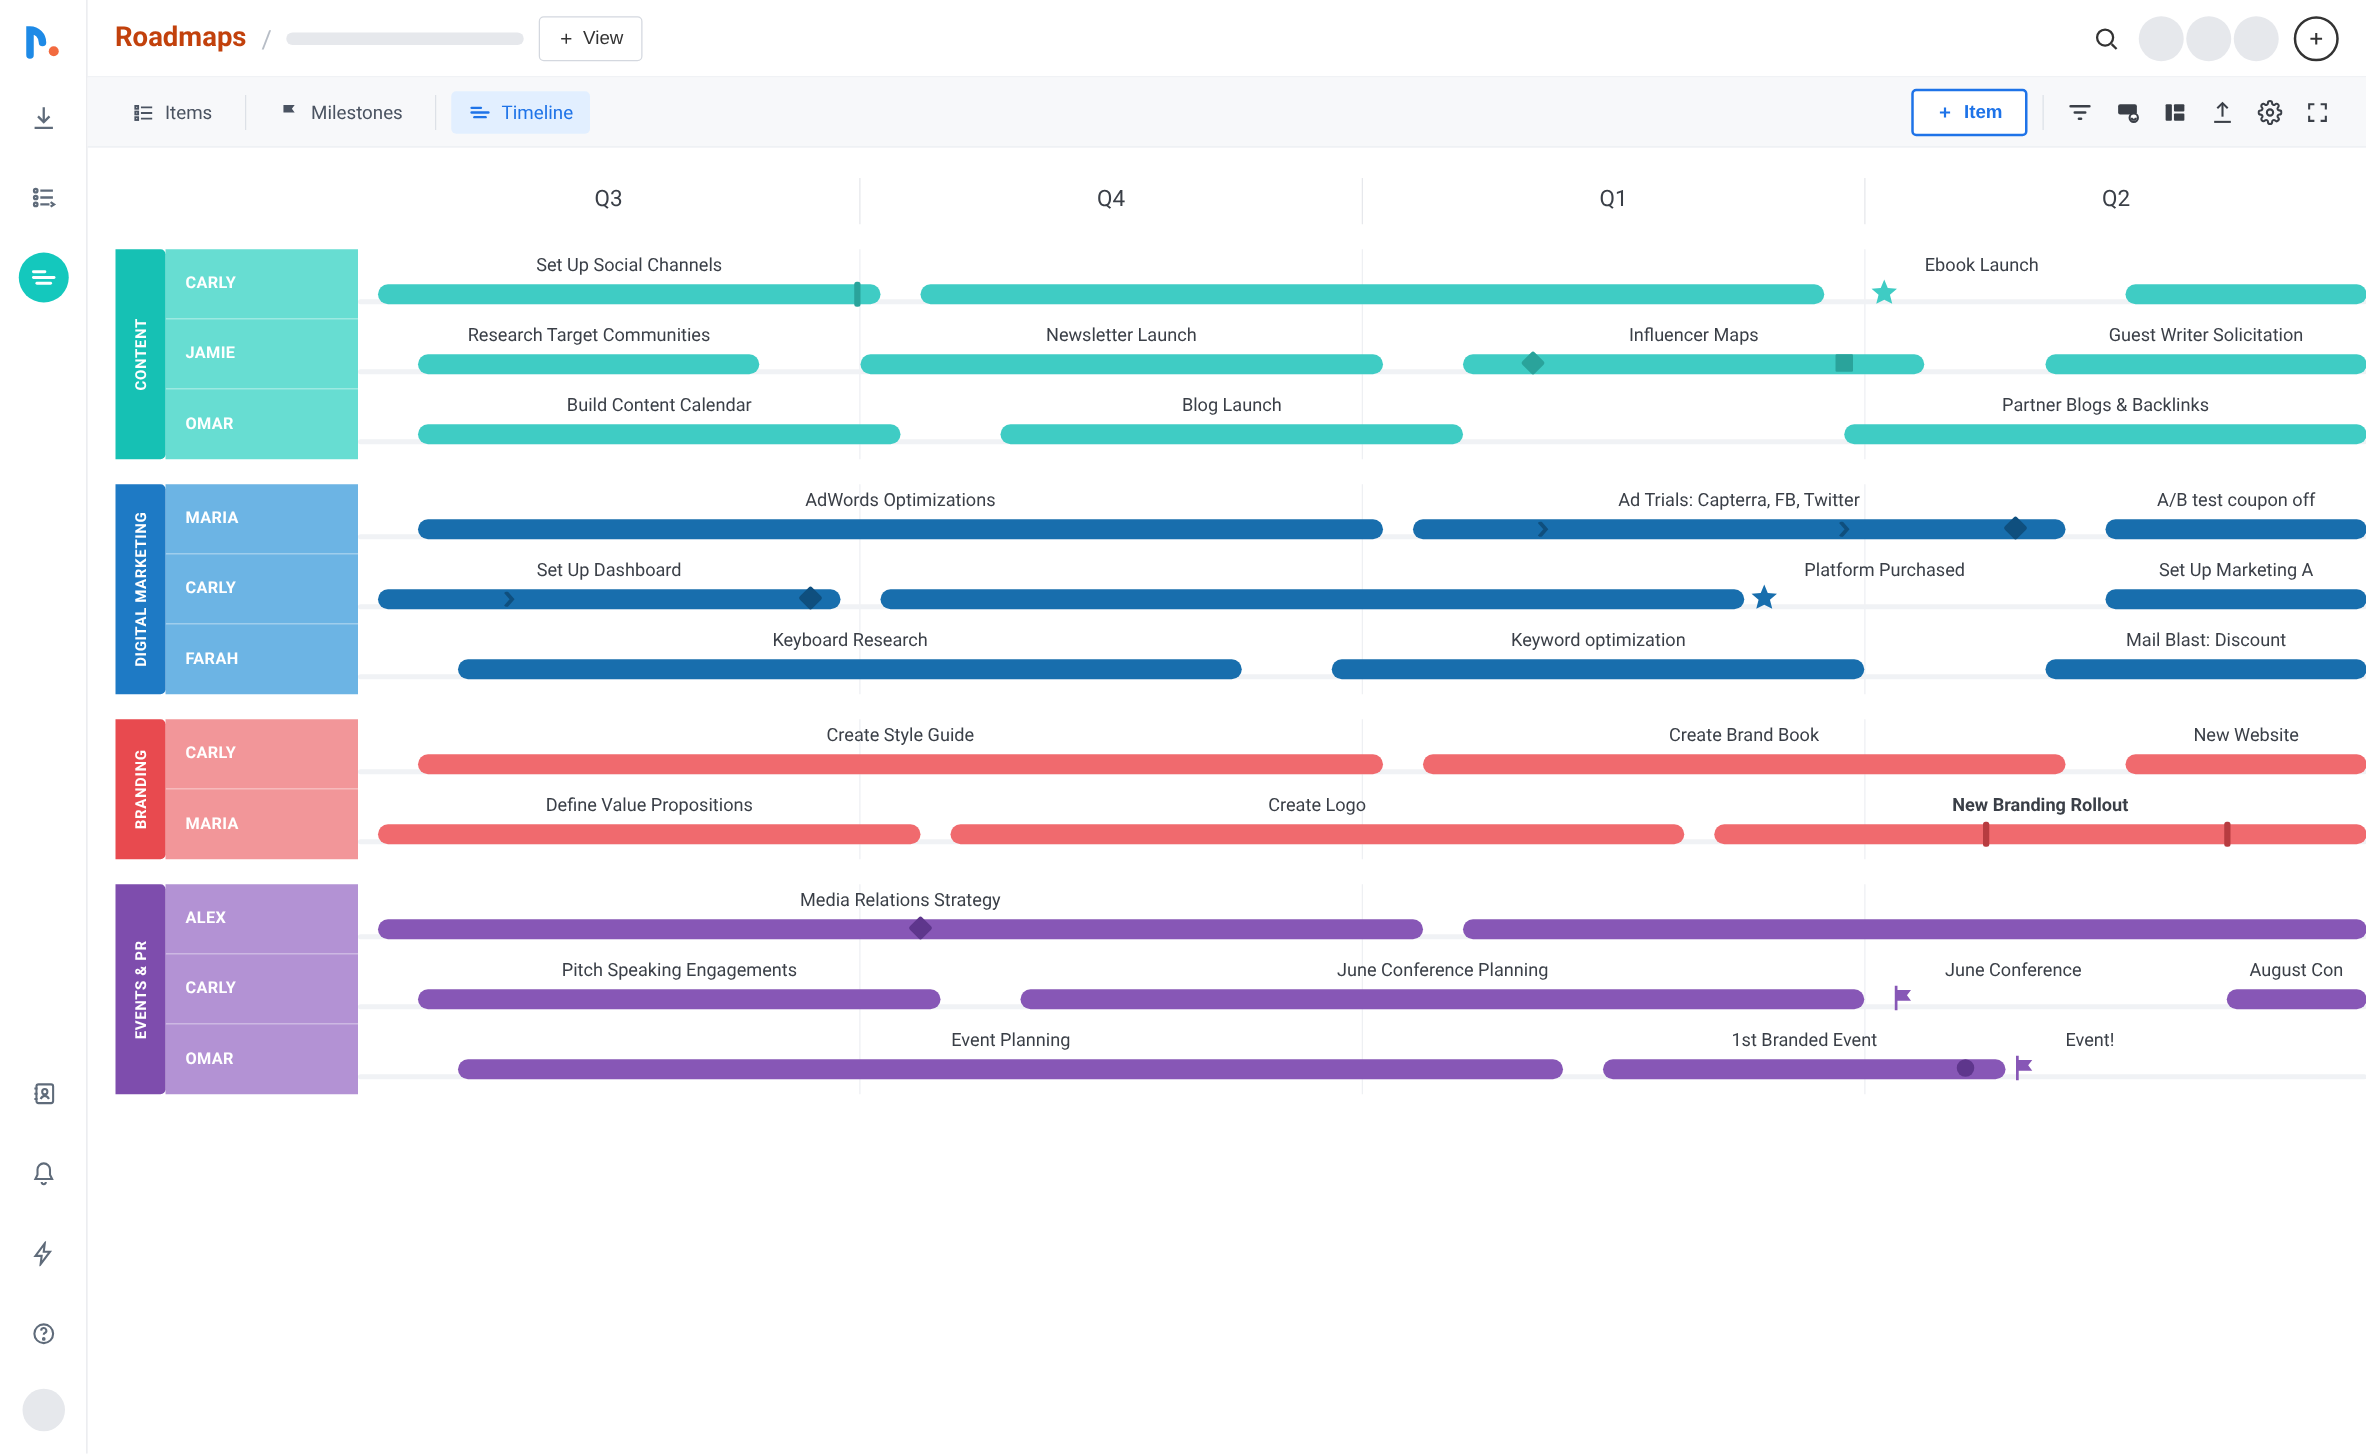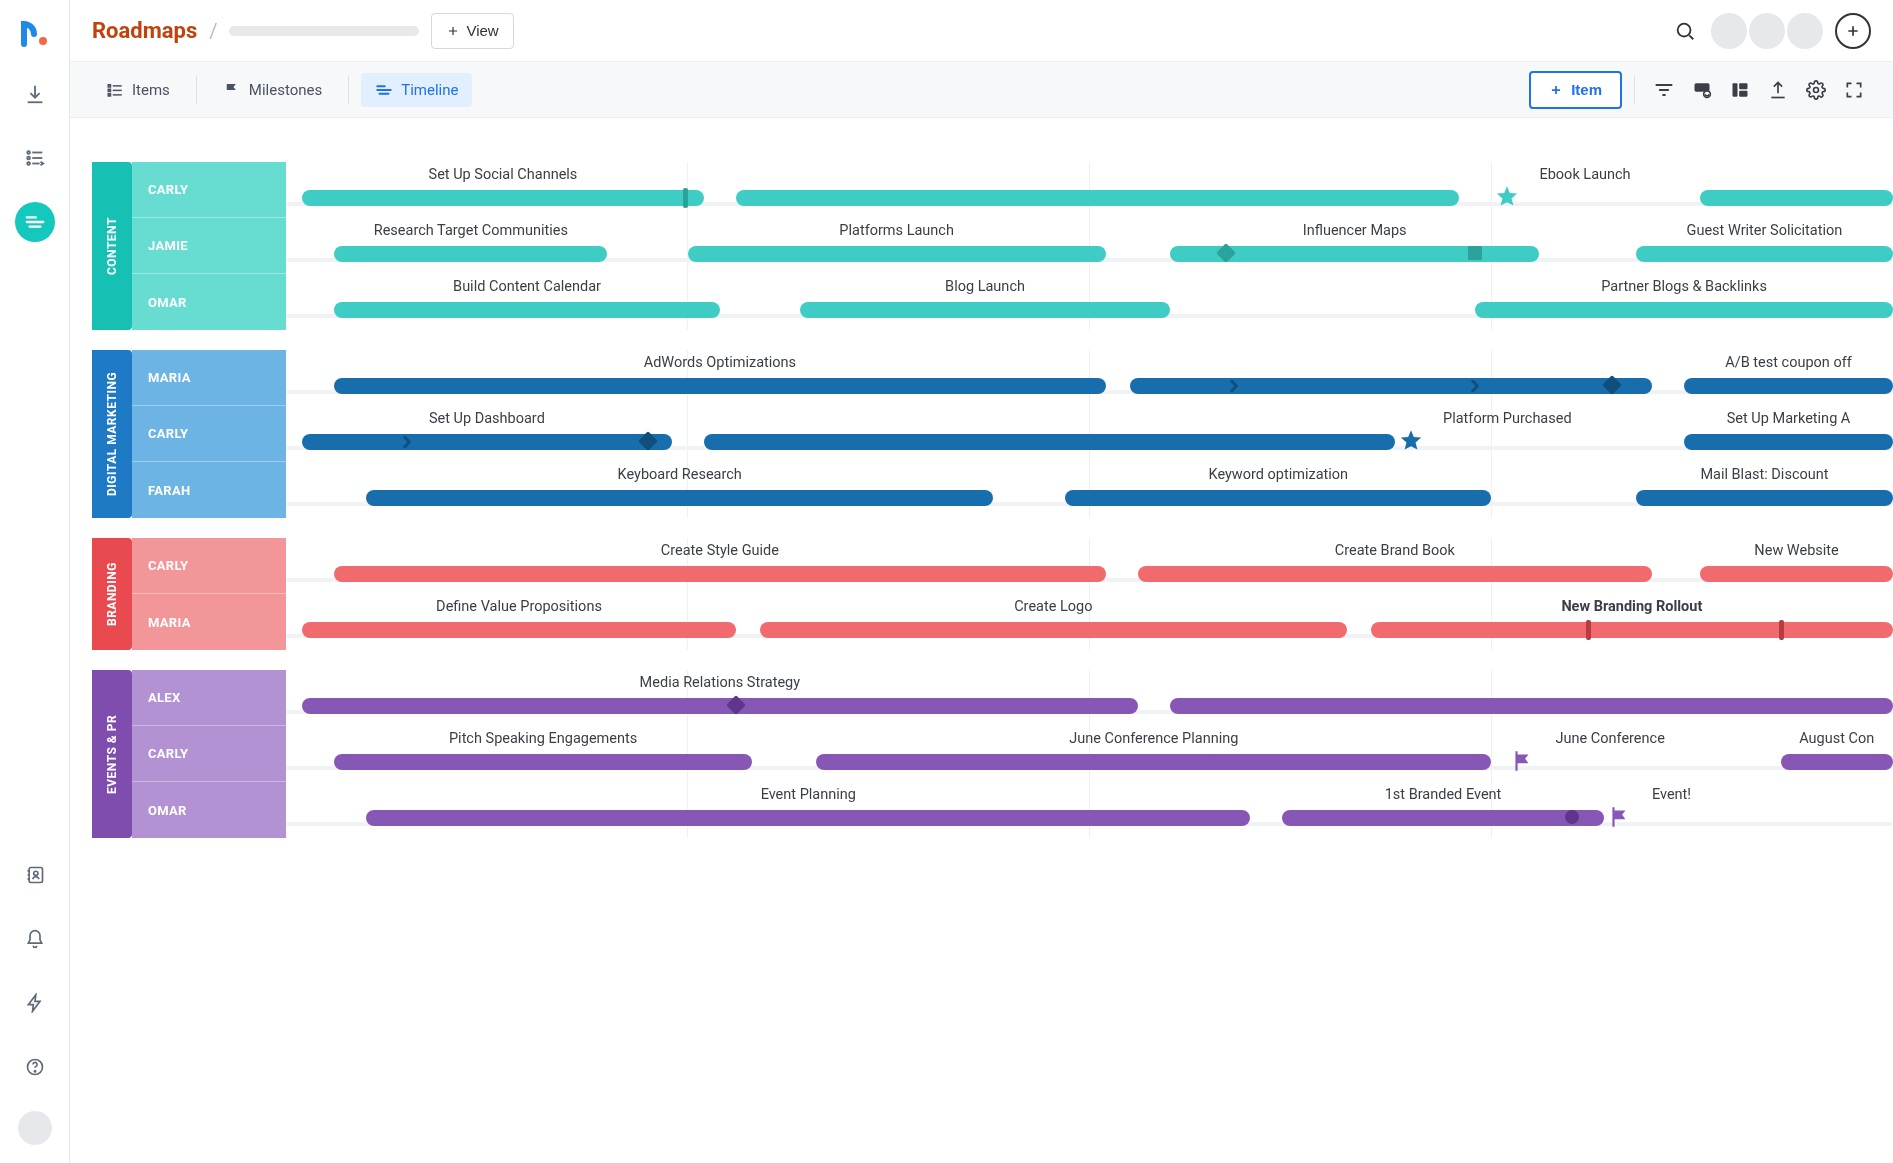--- a/index.html
+++ b/index.html
@@ -349,20 +349,26 @@
       </div>
       <div class="tool-icon">
         <svg width="20" height="20" viewBox="0 0 24 24" fill="none" stroke="currentColor" stroke-width="2">
             <path d="M4 9V4h5M20 9V4h-5M4 15v5h5M20 15v5h-5"></path>
           </svg>
       </div>
     </div>
 
     <div class="gantt-wrap">
       <div class="gantt" id="gantt">
+          <div class="col-header">
+            <div class="q-col">Q3</div>
+            <div class="q-col">Q4</div>
+            <div class="q-col">Q1</div>
+            <div class="q-col">Q2</div>
+          </div>
           <div class="group">
             <div class="group-label" style="background: rgb(22, 193, 180);">CONTENT</div>
             <div class="members">
               <div class="member-cell" style="background: rgb(103, 221, 210);">CARLY</div>
               <div class="member-cell" style="background: rgb(103, 221, 210);">JAMIE</div>
               <div class="member-cell" style="background: rgb(103, 221, 210);">OMAR</div>
             </div>
             <div class="lanes">
               <div class="gridlines">
                 <div class="g"></div>
@@ -382,21 +388,21 @@
                   </svg>
                 </div>
                 <div class="bar-label" style="left: 78%; width: 18%; justify-content: flex-start;">Ebook Launch</div>
                 <div class="bar" style="left: 88%; width: 12%; background: rgb(63, 204, 196);"></div>
               </div>
               <div class="lane">
                 <div class="lane-track"></div>
                 <div class="bar" style="left: 3%; width: 17%; background: rgb(63, 204, 196);"></div>
                 <div class="bar-label" style="left: 3%; width: 17%;">Research Target Communities</div>
                 <div class="bar" style="left: 25%; width: 26%; background: rgb(63, 204, 196);"></div>
-                <div class="bar-label" style="left: 25%; width: 26%;">Platforms Launch</div>
+                <div class="bar-label" style="left: 25%; width: 26%;">Newsletter Launch</div>
                 <div class="bar" style="left: 55%; width: 23%; background: rgb(63, 204, 196);"></div>
                 <div class="bar-label" style="left: 55%; width: 23%;">Influencer Maps</div>
                 <div class="marker" style="left: calc(58.5% - 13px);">
                   <div class="diamond" style="background: rgb(42, 163, 155);"></div>
                 </div>
                 <div class="marker" style="left: calc(74% - 13px);">
                   <div class="square" style="background: rgb(42, 163, 155);"></div>
                 </div>
                 <div class="bar" style="left: 84%; width: 16%; background: rgb(63, 204, 196);"></div>
                 <div class="bar-label" style="left: 84%; width: 16%;">Guest Writer Solicitation</div>
@@ -424,20 +430,21 @@
                 <div class="g"></div>
                 <div class="g"></div>
                 <div class="g"></div>
                 <div class="g"></div>
               </div>
               <div class="lane">
                 <div class="lane-track"></div>
                 <div class="bar" style="left: 3%; width: 48%; background: rgb(24, 110, 173);"></div>
                 <div class="bar-label" style="left: 3%; width: 48%;">AdWords Optimizations</div>
                 <div class="bar" style="left: 52.5%; width: 32.5%; background: rgb(24, 110, 173);"></div>
+                <div class="bar-label" style="left: 52.5%; width: 32.5%;">Ad Trials: Capterra, FB, Twitter</div>
                 <div class="marker" style="left: calc(82.5% - 13px);">
                   <div class="diamond" style="background: rgb(15, 79, 126);"></div>
                 </div>
                 <div class="marker chev" style="left: calc(59% - 6px); top: 30px;">
                   <svg viewBox="0 0 10 16">
                     <path d="M1 0 L8 8 L1 16" fill="none" stroke="#0f4f7e" stroke-width="4"></path>
                   </svg>
                 </div>
                 <div class="marker chev" style="left: calc(74% - 6px); top: 30px;">
                   <svg viewBox="0 0 10 16">

